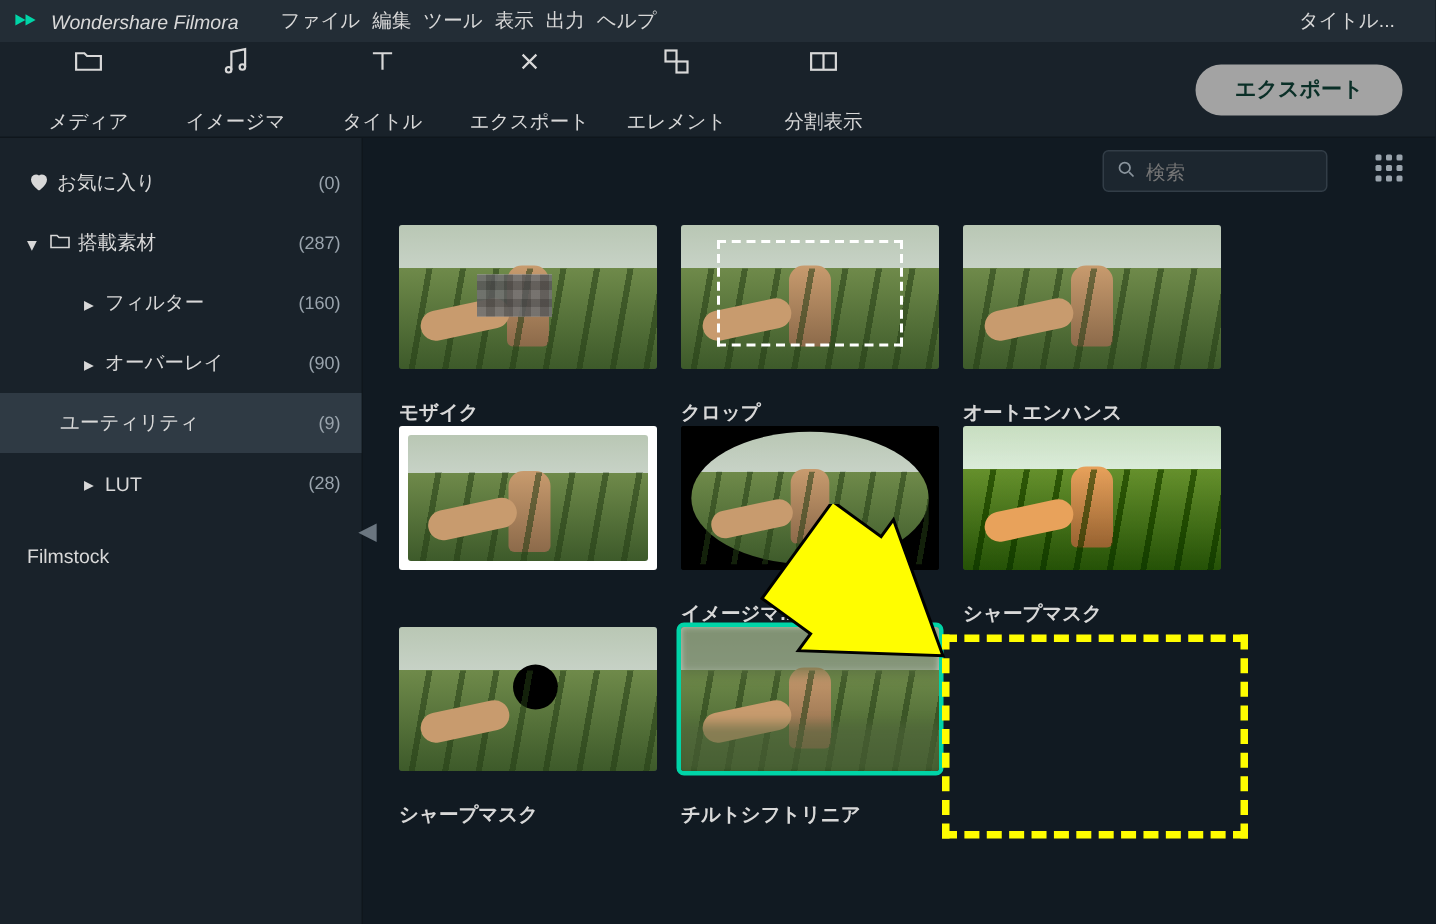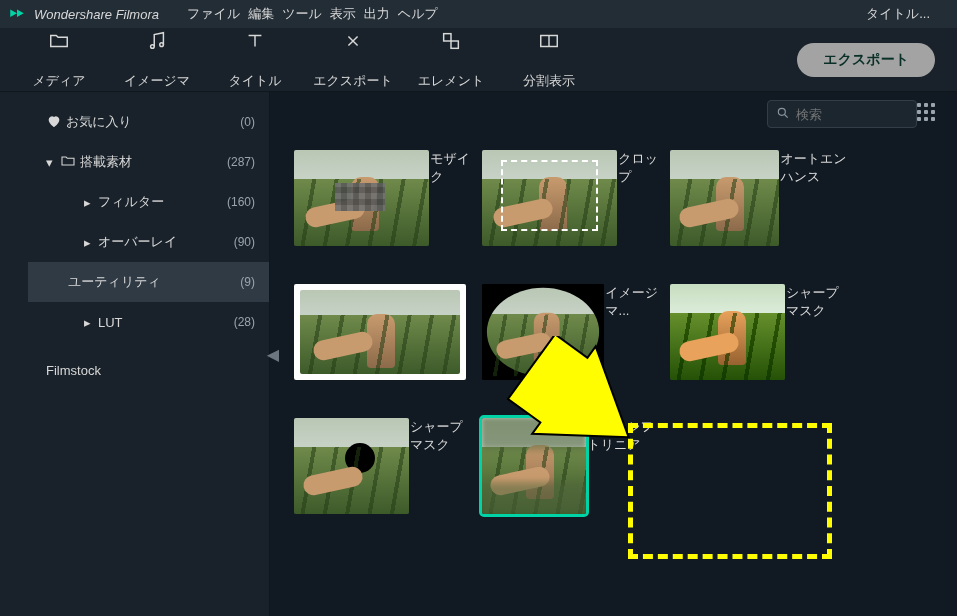--- a/index.html
+++ b/index.html
@@ -68,21 +68,21 @@
     font-weight:600;
     font-size:14px;
     border:none;
     border-radius:18px;
     padding:8px 26px;
     cursor:pointer;
     margin-right:10px;
   }
 
   
-  .content { display:flex; height: calc(616px - 28px - 64px); margin-left: 28px; }
+  .content { display:flex; height: calc(616px - 28px - 64px); }
 
   
   .sidebar {
     width: 242px;
     background:#19222a;
     border-right:1px solid #0f161c;
     padding-top:10px;
     position:relative;
   }
   .side-row {
@@ -114,21 +114,21 @@
     background:#111a22;
     display:flex;
     flex-direction:column;
   }
   .main-toolbar {
     height:44px;
     display:flex;
     align-items:center;
     justify-content:flex-end;
     padding:0 18px;
-    gap:0;
+    gap:32px;
   }
   .searchbox {
     display:flex; align-items:center;
     background:#1c262f;
     border:1px solid #323d47;
     border-radius:4px;
     height:28px; width:150px;
     padding:0 8px; gap:6px;
     color:#8a949d;
     font-size:13px;
@@ -147,22 +147,23 @@
     flex:1;
     padding: 14px 24px;
     display:grid;
     grid-template-columns: repeat(3, 178px);
     grid-auto-rows: 134px;
     gap: 0 10px;
     align-content:start;
     position:relative;
   }
   .thumb {
-    display:flex; flex-direction:row; gap:1px;
+    display:flex; flex-direction:column; gap:20px;
     cursor:pointer;
+    font-weight:bold;
   }
   .thumb .imgwrap {
     width:172px; height:96px;
     background:#2a3540;
     position:relative;
     overflow:hidden;
     border-radius:2px;
   }
   .thumb.selected .imgwrap{
     outline:3px solid #00d4a7;

